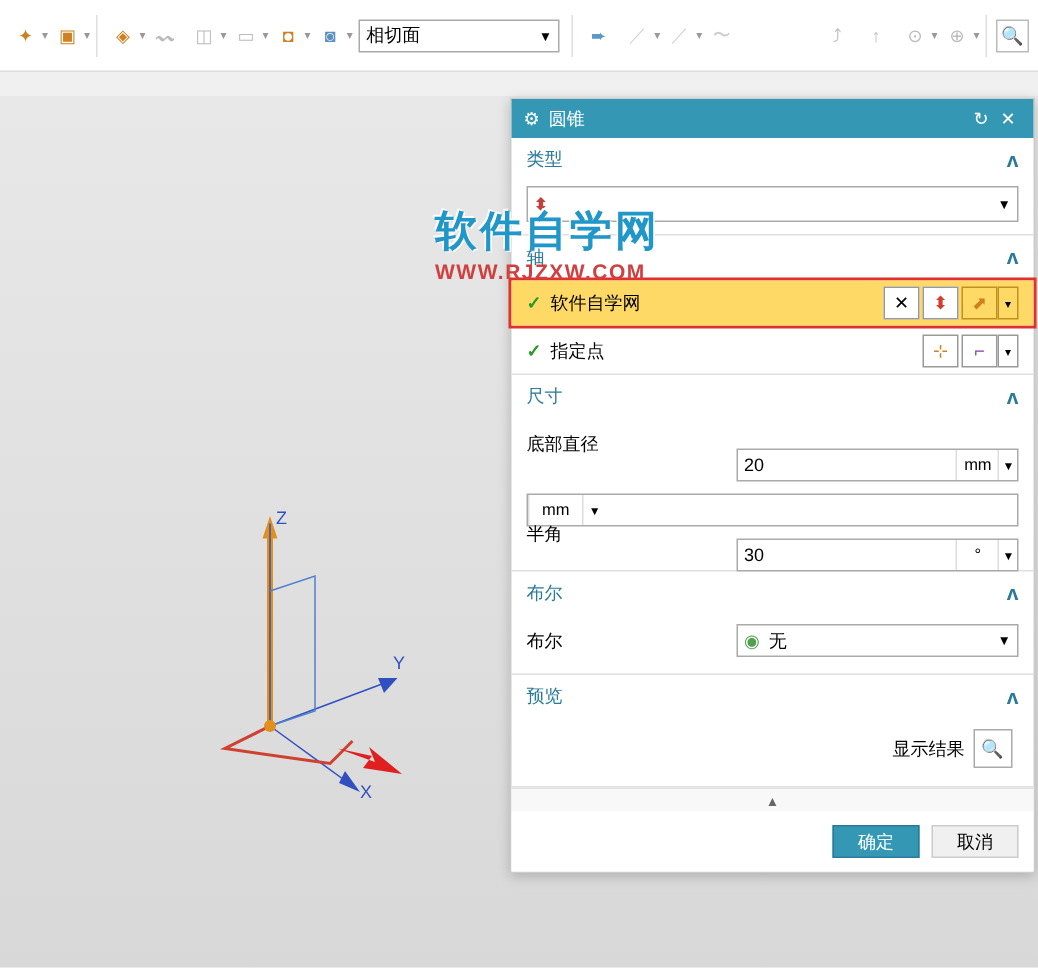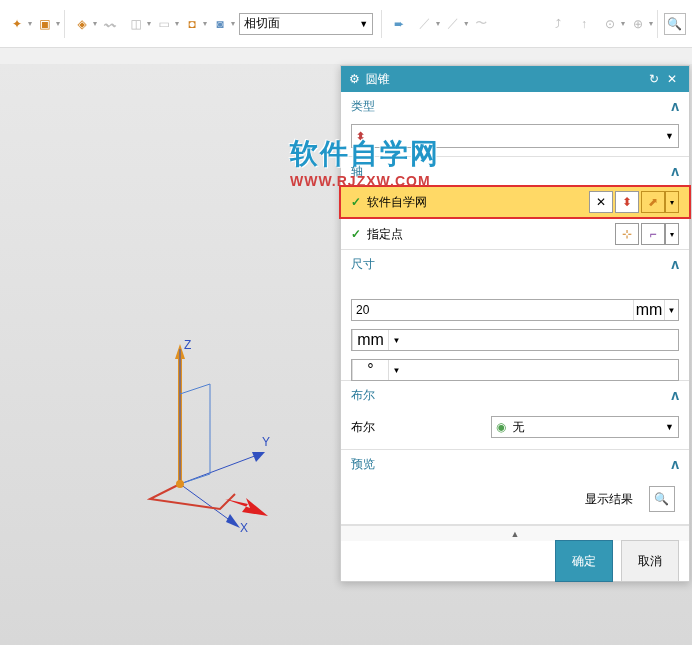--- a/index.html
+++ b/index.html
@@ -49,37 +49,37 @@
 .point-row { height: 30px; display: flex; align-items: center; padding: 0 10px; }
 .point-row .check { color: #2a9a2a; margin-right: 6px; font-weight: bold; }
 .point-row .spacer { flex: 1; }
 .point-row .tool { width: 24px; height: 22px; border: 1px solid #999; background: #fff; margin-left: 2px; display: flex; align-items: center; justify-content: center; }
 .point-row .drop-arrow { width: 14px; height: 22px; border: 1px solid #999; background: #fff; display: flex; align-items: center; justify-content: center; font-size: 8px; }
 
 .dim-row { display: flex; align-items: center; height: 28px; margin-bottom: 2px; }
 .dim-row .label { width: 140px; }
 .dim-row .input-wrap { flex: 1; display: flex; border: 1px solid #aaa; height: 22px; background: #fff; margin-top: 28px; }
 .dim-row .input-wrap input { border: none; width: 100%; padding: 0 4px; outline: none; }
-.dim-row .input-wrap .unit { width: 36px; border-left: 1px solid #ddd; display: flex; align-items: center; justify-content: center; font-size: 16px; }
+.dim-row .input-wrap .unit { width: 36px; border-left: 1px solid #ddd; display: flex; align-items: center; justify-content: center; font-size: 11px; }
 .dim-row .input-wrap .dd { width: 16px; border-left: 1px solid #ddd; display: flex; align-items: center; justify-content: center; font-size: 8px; }
 
 .bool-row { display: flex; align-items: center; height: 28px; }
 .bool-row .label { width: 140px; }
 .bool-row .sel { flex: 1; display: flex; align-items: center; border: 1px solid #aaa; height: 22px; padding: 0 4px; background: #fff; }
 .bool-row .sel .icon { margin-right: 6px; }
 .bool-row .sel .spacer { flex: 1; }
 
 .preview-row { display: flex; align-items: center; justify-content: flex-end; height: 34px; padding-right: 4px; }
-.preview-row .lbl { margin-right: 16px; }
+.preview-row .lbl { margin-right: 6px; }
 .preview-row .mag { width: 26px; height: 26px; border: 1px solid #aaa; background: #fff; display: flex; align-items: center; justify-content: center; }
 
 .collapse-handle { height: 16px; display: flex; align-items: center; justify-content: center; background: #f8f8f8; border-top: 1px solid #e0e0e0; font-size: 9px; color: #666; }
 
 .panel-footer { height: 40px; display: flex; align-items: center; justify-content: flex-end; padding: 0 10px; gap: 8px; background: #fff; border-top: 0px solid #e0e0e0; }
-.btn { height: 42px; padding: 0 16px; border: 1px solid #ccc; background: #f0f0f0; display: flex; align-items: center; cursor: pointer; justify-content: center; }
+.btn { height: 22px; padding: 0 16px; border: 1px solid #ccc; background: #f0f0f0; display: flex; align-items: center; cursor: pointer; justify-content: center; }
 .btn.primary { background: #3498b5; color: #fff; border-color: #2a7a9a; }
 
 .red-arrow { position: absolute; left: 220px; top: 420px; z-index: 5; }
 </style>
 </head>
 <body>
 
 <div class="toolbar">
   <div class="tb-drop">
       <span class="tb-btn active">✦</span>
@@ -230,34 +230,37 @@
   </div>
 
   <div class="section">
     <div class="section-header">
       <span>尺寸</span>
         <span class="spacer"></span>
       <span class="chev">ʌ</span>
     </div>
     <div class="section-body">
       <div class="dim-row">
+        <span class="label">底部直径</span>
         <div class="input-wrap">
           <input value="20" style="">
           <span class="unit">mm</span>
           <span class="dd">▼</span>
         </div>
       </div>
       <div class="dim-row">
         <div class="input-wrap">
           <span class="unit">mm</span>
           <span class="dd">▼</span>
         </div>
       </div>
       <div class="dim-row">
+        <span class="label">半角</span>
         <div class="input-wrap">
+          <input value="30" style="">
           <span class="unit">°</span>
           <span class="dd">▼</span>
         </div>
       </div>
     </div>
   </div>
 
   <div class="section">
     <div class="section-header">
       <span>布尔</span>

